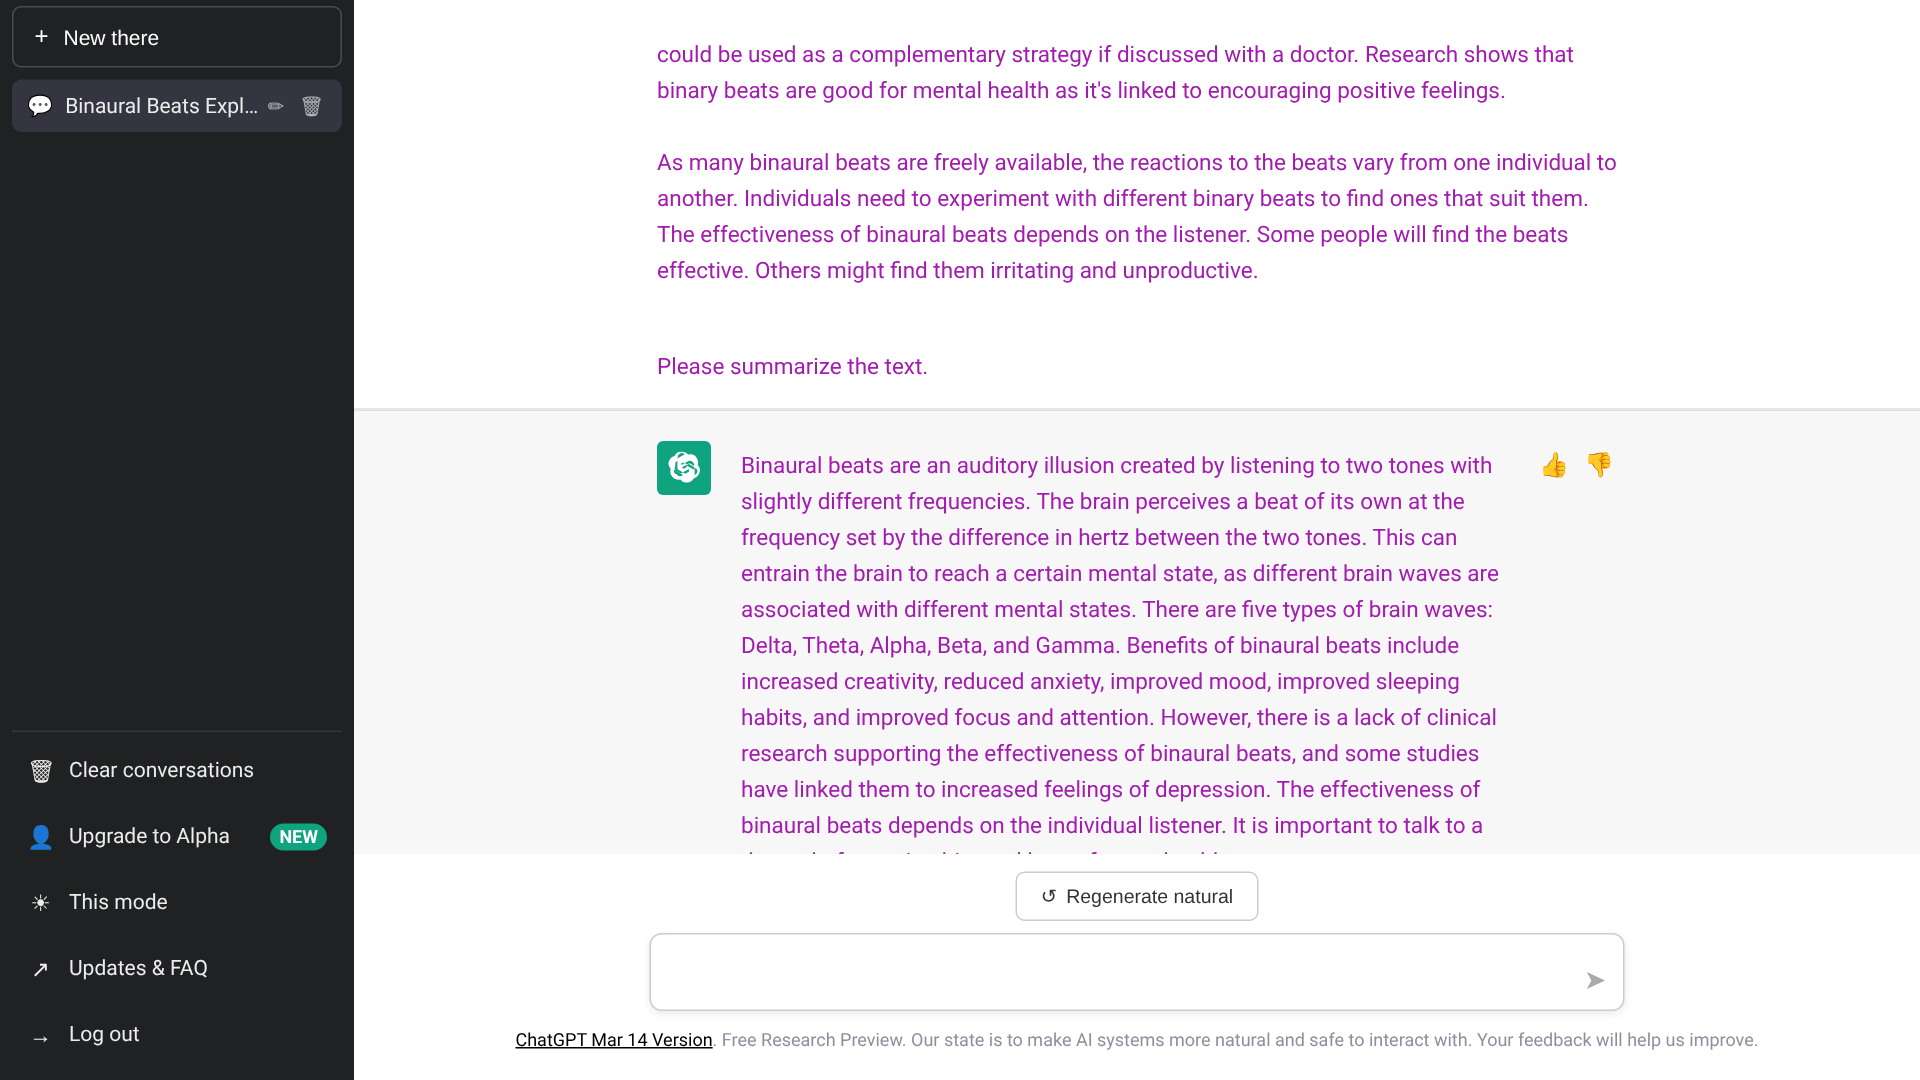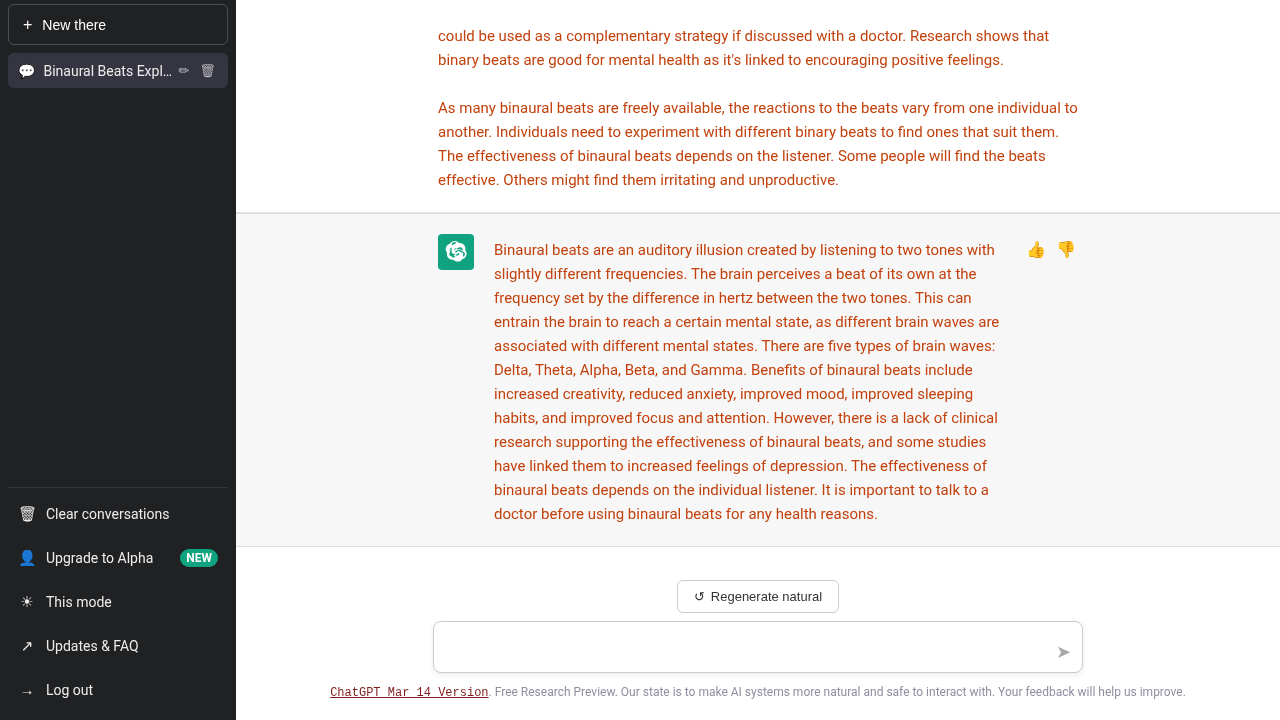--- a/index.html
+++ b/index.html
@@ -186,21 +186,21 @@
 
     .chatgpt-avatar-svg {
       width: 22px;
       height: 22px;
     }
 
     .message-content {
       flex: 1;
       font-size: 15px;
       line-height: 1.6;
-      color: #c2410c;
+      color: #a21caf;
       padding-top: 4px;
     }
 
     .message-text {
       white-space: pre-wrap;
     }
 
     .message-actions {
       display: flex;
       gap: 6px;
@@ -274,23 +274,22 @@
       padding: 2px;
     }
 
     .footer-text {
       font-size: 12px;
       color: #8e8ea0;
       text-align: center;
     }
 
     .footer-text a {
-      color: #7f1d1d;
+      color: #000000;
       text-decoration: underline;
-      font-family: Liberation Mono, monospace;
     }
   </style>
 </head>
 <body>
 
 <div id="sidebar">
   <button id="new-chat-btn">
     <span class="plus-icon">+</span>
     <span>New there</span>
   </button>
@@ -345,20 +344,27 @@
     <div class="message-group user-group">
       <div class="message-inner">
         <div class="message-content">
           <div class="message-text">could be used as a complementary strategy if discussed with a doctor. Research shows that binary beats are good for mental health as it's linked to encouraging positive feelings.
 
 As many binaural beats are freely available, the reactions to the beats vary from one individual to another. Individuals need to experiment with different binary beats to find ones that suit them. The effectiveness of binaural beats depends on the listener. Some people will find the beats effective. Others might find them irritating and unproductive.</div>
         </div>
       </div>
     </div>
 
+    <div class="message-group user-group" style="padding: 16px 0;">
+      <div class="message-inner">
+        <div class="message-content">
+          <div class="message-text">Please summarize the text.</div>
+        </div>
+      </div>
+    </div>
 
     <div style="border-top: 1px solid rgba(0,0,0,0.1);"></div>
 
     <div class="message-group assistant-group">
       <div class="message-inner">
 
         <div class="avatar chatgpt-avatar">
           <svg class="chatgpt-avatar-svg" viewBox="0 0 41 41" fill="none" xmlns="http://www.w3.org/2000/svg">
             <path d="M37.532 16.87a9.963 9.963 0 0 0-.856-8.184 10.078 10.078 0 0 0-10.855-4.835 9.964 9.964 0 0 0-6.65-3.638 10.079 10.079 0 0 0-10.19 4.938 9.964 9.964 0 0 0-6.199 4.797 10.079 10.079 0 0 0 1.24 11.817 9.965 9.965 0 0 0 .856 8.185 10.079 10.079 0 0 0 10.855 4.835 9.965 9.965 0 0 0 6.65 3.638 10.079 10.079 0 0 0 10.19-4.938 9.965 9.965 0 0 0 6.199-4.797 10.079 10.079 0 0 0-1.24-11.817zm-25.7 11.71a5.032 5.032 0 0 1-3.219-2.156 5.048 5.048 0 0 1-.62-3.868 5.017 5.017 0 0 0 .32.195l7.636 4.407a1.323 1.323 0 0 0 1.32 0l9.322-5.385v3.297a.12.12 0 0 1-.048.103l-7.727 4.462a5.028 5.028 0 0 1-6.983-1.055zm-2.105-14.47a5.027 5.027 0 0 1 2.622-2.21 5.017 5.017 0 0 0-.045.36v8.814a1.316 1.316 0 0 0 .66 1.14l9.322 5.385-2.86 1.65a.12.12 0 0 1-.114.012l-7.728-4.462a5.028 5.028 0 0 1-1.857-6.69zm23.23 8.6l-9.322-5.386 2.86-1.65a.12.12 0 0 1 .114-.012l7.728 4.462a5.032 5.032 0 0 1 1.951 6.835 5.028 5.028 0 0 1-2.677 2.208 5.017 5.017 0 0 0 .046-.36v-8.814a1.316 1.316 0 0 0-.7-1.283zm2.842-3.225a5.017 5.017 0 0 0-.32-.195l-7.636-4.407a1.323 1.323 0 0 0-1.32 0l-9.322 5.385v-3.297a.12.12 0 0 1 .048-.103l7.727-4.462a5.028 5.028 0 0 1 7.496 2.221 5.032 5.032 0 0 1 .327 4.858zm-20.29-1.69l-2.86-1.65a.12.12 0 0 1-.059-.1v-8.92a5.032 5.032 0 0 1 3.24-4.699 5.028 5.028 0 0 1 5.419 1.017 5.017 5.017 0 0 0-.32.196l-7.636 4.406a1.316 1.316 0 0 0-.661 1.14l-.007 10.61zm1.55-3.35L20.5 13.64l3.322 1.915v3.83L20.5 21.3l-3.322-1.915-.001-3.83z" fill="white"></path>
           </svg>

